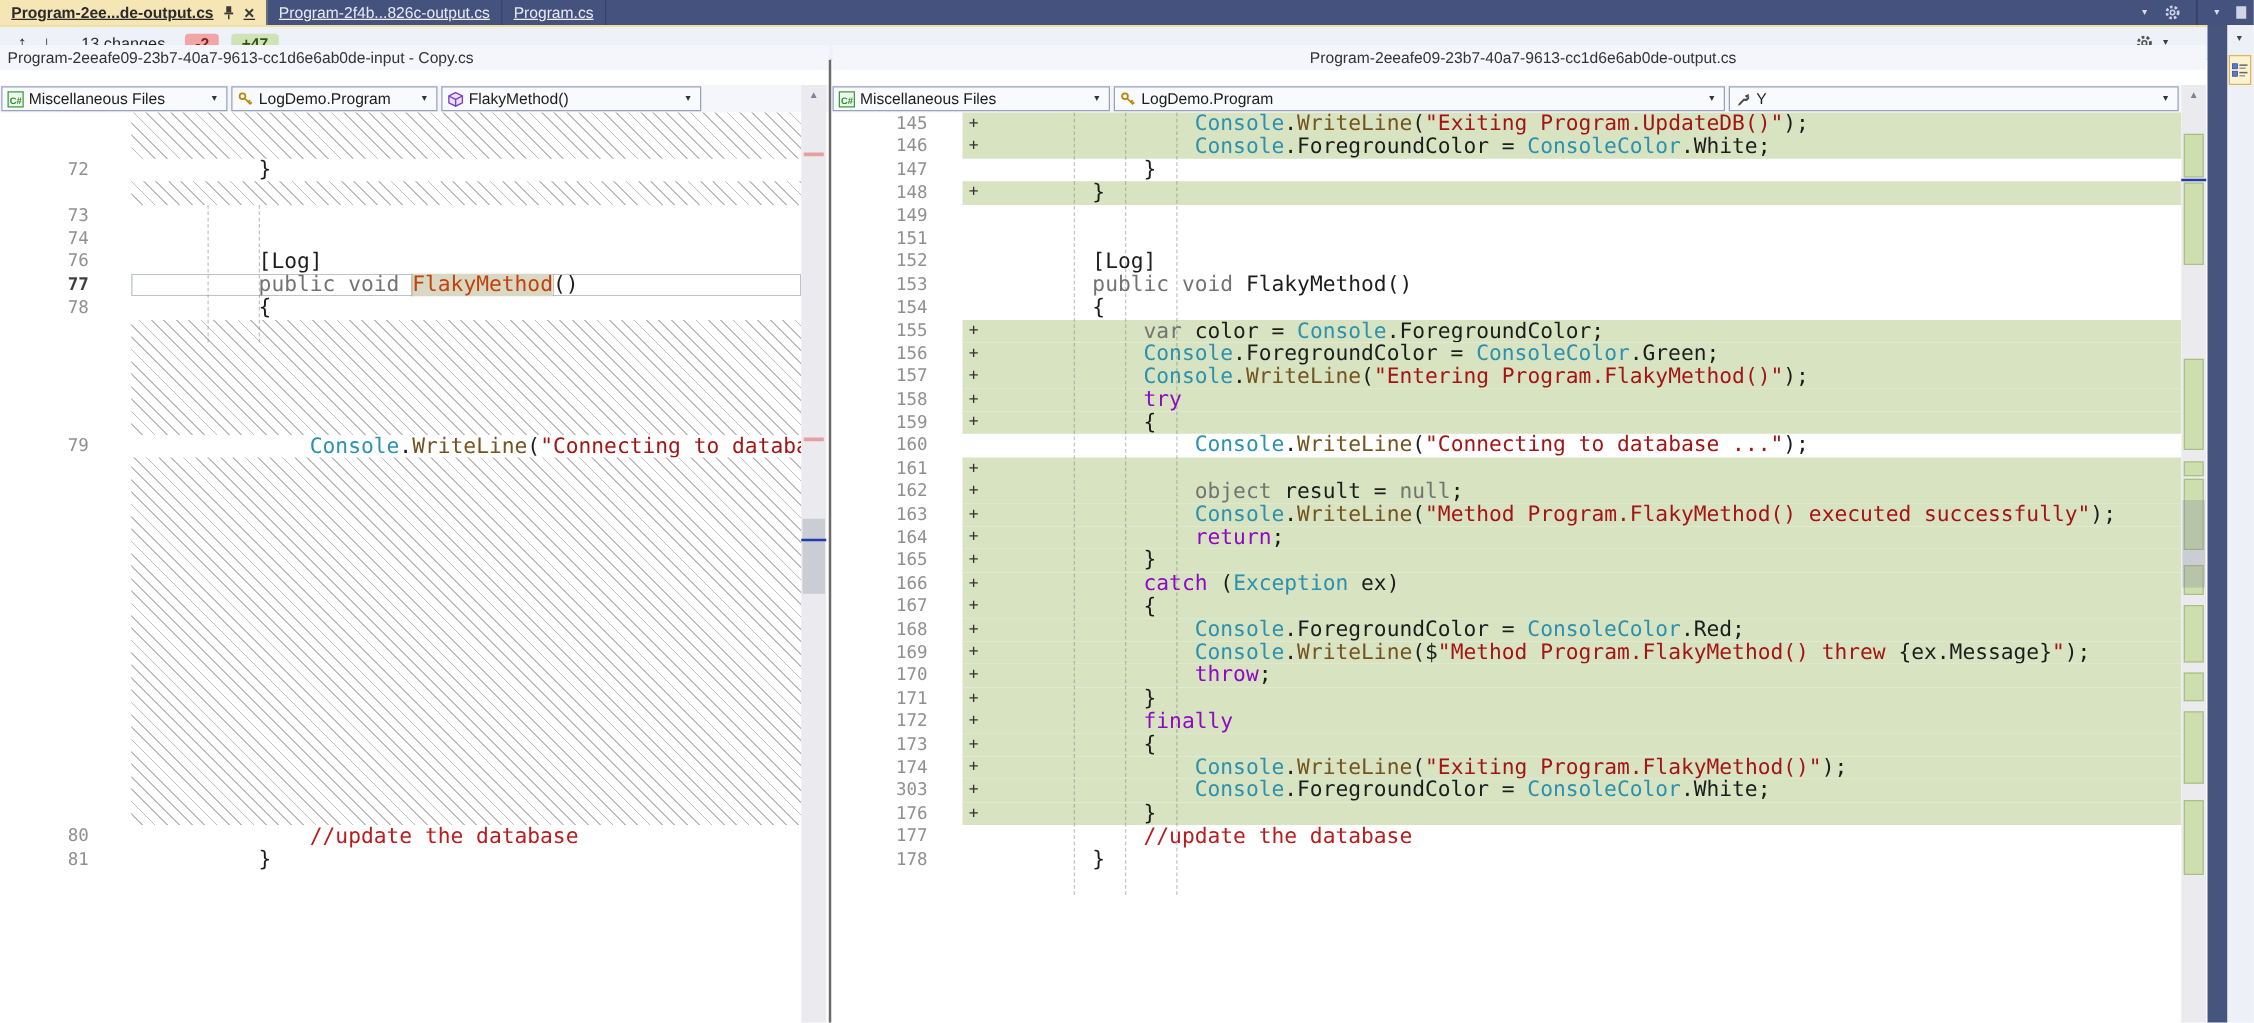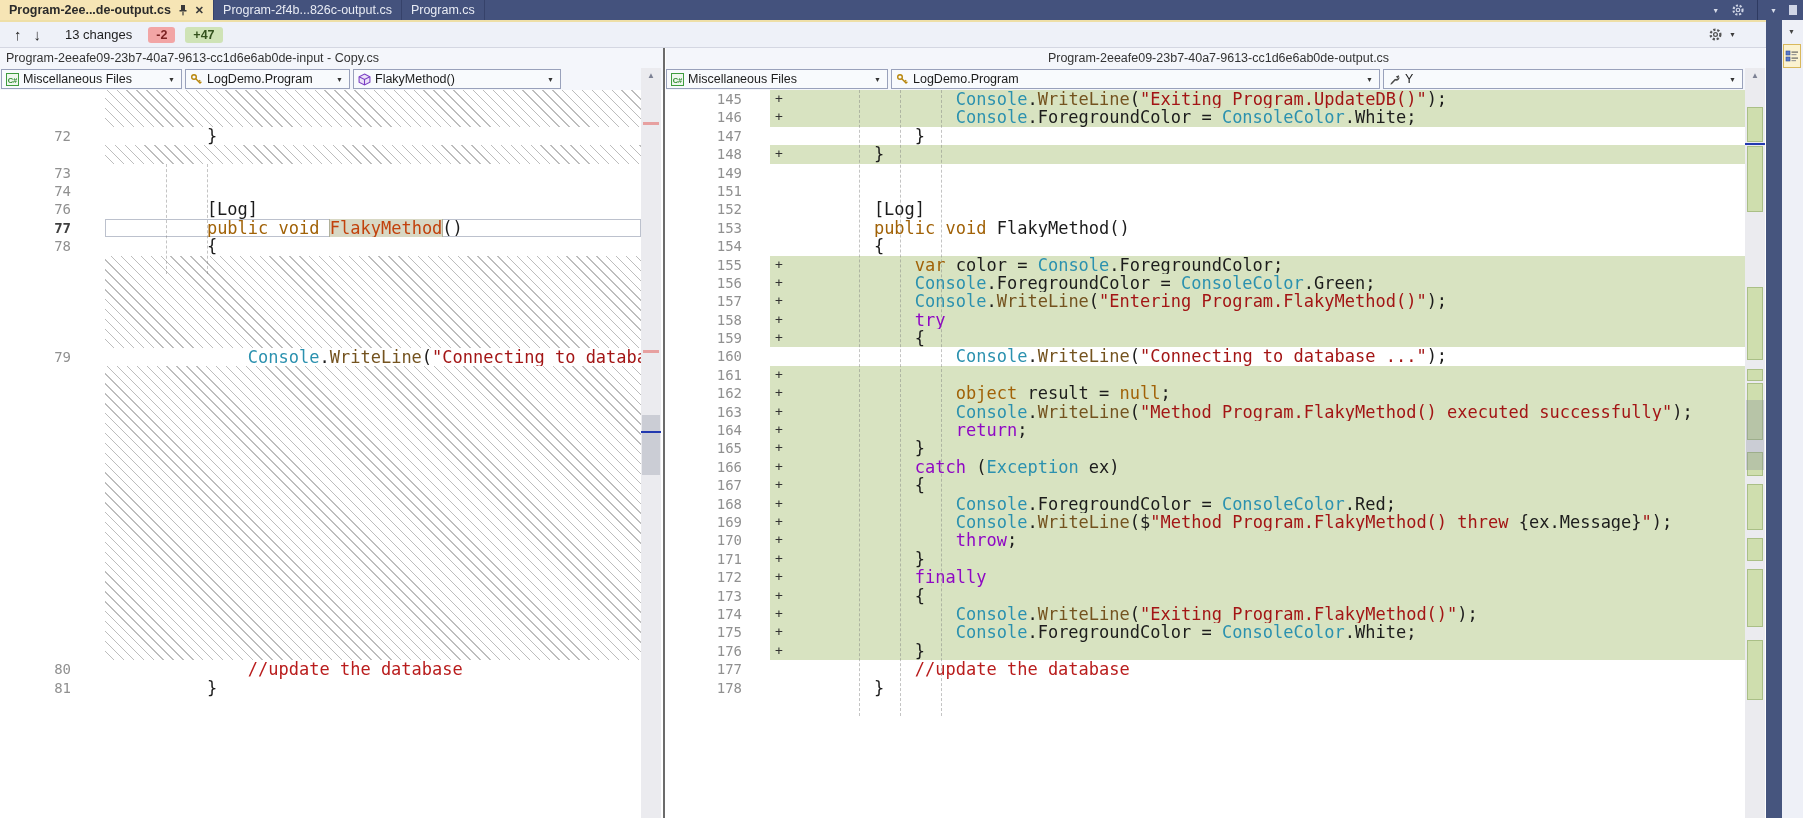--- a/index.html
+++ b/index.html
@@ -1,58 +1,58 @@
 <!DOCTYPE html>
 <html style="--addbg: #d8e3c1; --activetab: #f6e5b5; --delbadge: #f2a5a5; --addbadge: #cfe3b6;"><head>
 <meta charset="utf-8">
 <style>
   html,body{margin:0;padding:0;}
   body{width:1803px;height:818px;overflow:hidden;background:#ffffff;
        font-family:"Liberation Sans",sans-serif;position:relative;}
   
   .tabbar{position:absolute;left:0;top:0;width:1803px;height:20px;background:#44527d;display:flex;align-items:stretch;}
-  .tab{display:flex;align-items:center;padding:0 9px;font-size:12.5px;color:#e8ebf4;border-right:1px solid #36426a;white-space:nowrap;cursor:default;}
+  .tab{display:flex;align-items:center;padding:0 9px;font-size:12.5px;color:#e8ebf4;border-right:1px solid #36426a;white-space:nowrap;cursor:default;text-decoration:underline;}
   .tab.active{background:var(--activetab,#f6e5b5);color:#2b2b2b;font-weight:700;gap:7px;}
   .tab .tabicon{display:inline-block;}
   .tabbar-right{margin-left:auto;display:flex;align-items:center;gap:12px;padding-right:6px;}
   .caret{font-size:7px;color:#d7dcea;}
   .caret.dark{color:#3c3c3c;}
   .tabbar-sep{width:1px;height:20px;background:#2e3a61;}
   
   .tanstrip{position:absolute;left:0;top:20px;width:1766px;height:2px;background:#eedfa7;}
   
   .toolbar{position:absolute;left:0;top:22px;width:1766px;height:26px;background:#eef1f8;border-bottom:1px solid #d4d7e2;display:flex;align-items:center;box-sizing:border-box;}
   .nav-arrow{font-size:15px;color:#2b2b2b;padding:0 6px;cursor:default;}
   .nav-arrow:first-child{margin-left:8px;}
   .changes-label{font-size:13px;color:#1e1e1e;margin-left:18px;}
   .badge{font-size:12.5px;font-weight:700;border-radius:3px;padding:1px 8px;margin-left:16px;}
   .badge.del{background:var(--delbadge,#f2a5a5);color:#7c2222;}
   .badge.add{background:var(--addbadge,#cfe3b6);color:#33511d;margin-left:10px;}
   .toolbar-right{margin-left:auto;display:flex;align-items:center;gap:6px;padding-right:30px;}
   
-  .pane-header{position:absolute;top:48px;height:20px;background:#f4f6fb;font-size:12.5px;color:#333;line-height:20px;padding-left:6px;box-sizing:border-box;white-space:nowrap;overflow:hidden;}
+  .pane-header{position:absolute;top:36px;height:20px;background:#f4f6fb;font-size:12.5px;color:#333;line-height:20px;padding-left:6px;box-sizing:border-box;white-space:nowrap;overflow:hidden;}
   .combo-row{position:absolute;top:68px;height:22px;background:#f4f6fb;}
   .combo{position:absolute;top:1px;height:20px;border:1px solid #99a1bb;background:#f8fafd;display:flex;align-items:center;padding:0 4px;box-sizing:border-box;font-size:12.5px;color:#1c1c1c;gap:4px;white-space:nowrap;overflow:hidden;}
   .combo .caret2{margin-left:auto;font-size:7px;color:#333;padding:0 2px;}
   .csicon{width:13px;height:13px;border:1px solid #3e9c3e;background:#eef7ee;color:#2e8b2e;font-size:7.5px;font-weight:700;text-align:center;line-height:13px;box-sizing:border-box;flex:none;}
   
   .rows{position:absolute;top:90px;}
   .crow{display:flex;height:18.4px;}
   .gut{flex:none;width:105px;padding-right:34px;box-sizing:border-box;text-align:right;font:14px/18.4px "DejaVu Sans Mono",monospace;color:#909090;}
   .pane-right .gut{width:104px;padding-right:28px;}
   .body{flex:1;position:relative;min-width:0;overflow:hidden;}
   .crow.added .body{background:var(--addbg,#d8e3c1);}
   .crow.current .body{box-shadow:inset 0 0 0 1px #bcc1cd;}
   .crow.current .gut{color:#3f3f3f;font-weight:700;}
   .plus{position:absolute;left:5px;top:0;font:13px/18.4px "DejaVu Sans Mono",monospace;color:#333;}
   .pre{display:block;white-space:pre;font:17px/18.4px "DejaVu Sans Mono",monospace;color:#1c1c1c;}
   .pane-left .pre{padding-left:20px;}
   .pane-right .pre{padding-left:22px;}
   .hatch{height:18.4px;margin-left:105px;background:repeating-linear-gradient(45deg,#ffffff 0px,#ffffff 6px,#bdbdbd 6px,#bdbdbd 7px);}
-  .tk-p{color:#1c1c1c;} .tk-k{color:#a16207;} .tk-c{color:#8f08c4;}
+  .tk-p{color:#1c1c1c;} .tk-k{color:#737373;} .tk-c{color:#8f08c4;}
   .tk-t{color:#2b91af;} .tk-m{color:#74531f;} .tk-s{color:#a31515;}
   .tk-cm{color:#b91c1c;}
   .tk-hl{color:#c2410c;background:#d8d8c4;box-shadow:0 0 0 1px #b1b19b;}
   .guide{position:absolute;width:0;border-left:1px dashed rgba(125,125,125,0.45);z-index:3;}
   
   .vscroll{position:absolute;top:68px;width:20px;height:750px;background:#ebebef;}
   .sup{height:16px;text-align:center;font-size:8px;color:#7c8194;line-height:16px;cursor:default;}
   .smark-del{position:absolute;left:2px;right:2px;height:3px;background:#e7a0a0;}
   .smark-add{position:absolute;left:2px;right:2px;background:#cfdeae;border:1px solid #aabf86;box-sizing:border-box;}
   .smark-caret{position:absolute;left:0;right:0;height:2px;background:#2239b0;z-index:2;}
@@ -431,21 +431,21 @@
       </div>
     </div>
     <div class="crow added">
       <span class="gut">174</span>
       <div class="body">
         <span class="plus">+</span>
         <span class="pre"><span class="tk-p">                </span><span class="tk-t">Console</span><span class="tk-p">.</span><span class="tk-m">WriteLine</span><span class="tk-p">(</span><span class="tk-s">"Exiting Program.FlakyMethod()"</span><span class="tk-p">);</span></span>
       </div>
     </div>
     <div class="crow added">
-      <span class="gut">175</span>
+      <span class="gut">303</span>
       <div class="body">
         <span class="plus">+</span>
         <span class="pre"><span class="tk-p">                </span><span class="tk-t">Console</span><span class="tk-p">.ForegroundColor = </span><span class="tk-t">ConsoleColor</span><span class="tk-p">.White;</span></span>
       </div>
     </div>
     <div class="crow added">
       <span class="gut">176</span>
       <div class="body">
         <span class="plus">+</span>
         <span class="pre"><span class="tk-p">            }</span></span>

